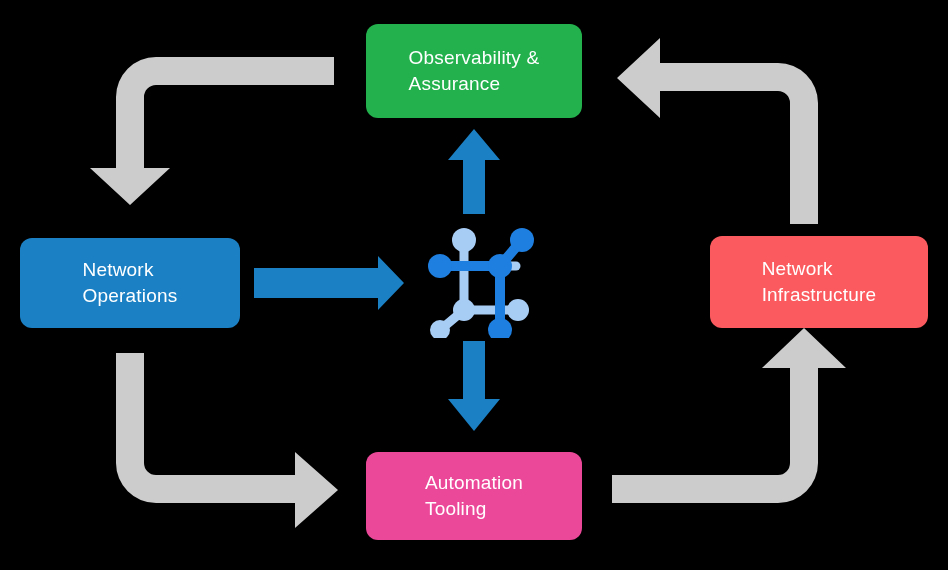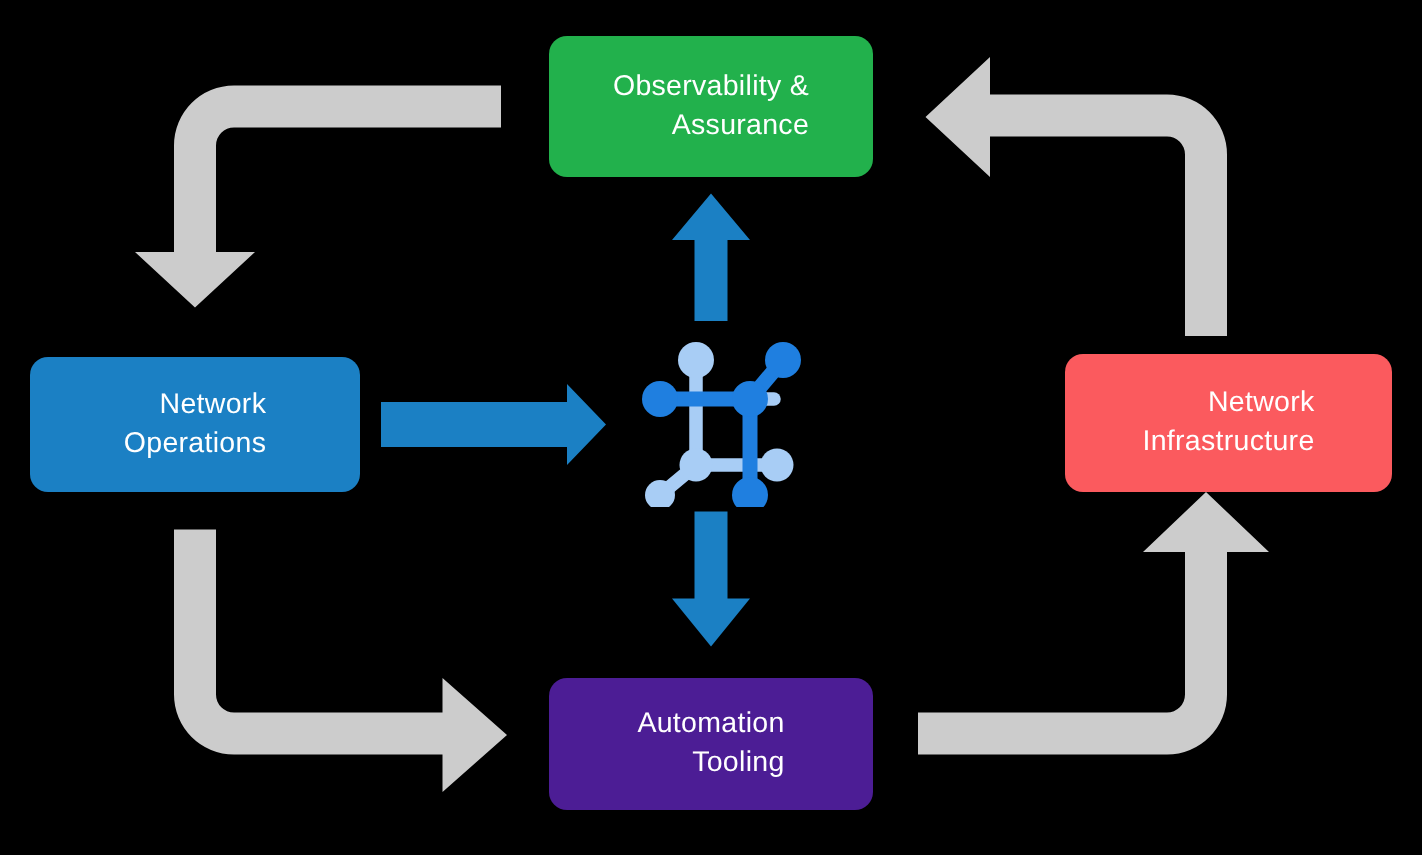--- a/index.html
+++ b/index.html
@@ -21,21 +21,21 @@
     top: 0;
     width: 948px;
     height: 570px;
   }
   .node-box {
     position: absolute;
     border-radius: 12px;
     display: flex;
     align-items: center;
     justify-content: center;
-    text-align: right;
+    text-align: left;
     color: #ffffff;
     font-size: 19px;
     line-height: 1.35;
     font-weight: 400;
     letter-spacing: 0.2px;
     box-sizing: border-box;
     padding: 6px 10px;
   }
   .node-label {
     white-space: pre-line;
@@ -48,21 +48,21 @@
   #box-network-operations {
     left: 20px;   top: 238px; width: 220px; height: 90px;
     background: #1b80c4;
   }
   #box-network-infrastructure {
     left: 710px;  top: 236px; width: 218px; height: 92px;
     background: #fb5a5e;
   }
   #box-automation-tooling {
     left: 366px;  top: 452px; width: 216px; height: 88px;
-    background: #4c1d95;
+    background: #ec4899;
   }
   #hub-icon {
     position: absolute;
     left: 418px;
     top: 218px;
     width: 120px;
     height: 120px;
   }
 </style>
 </head>

